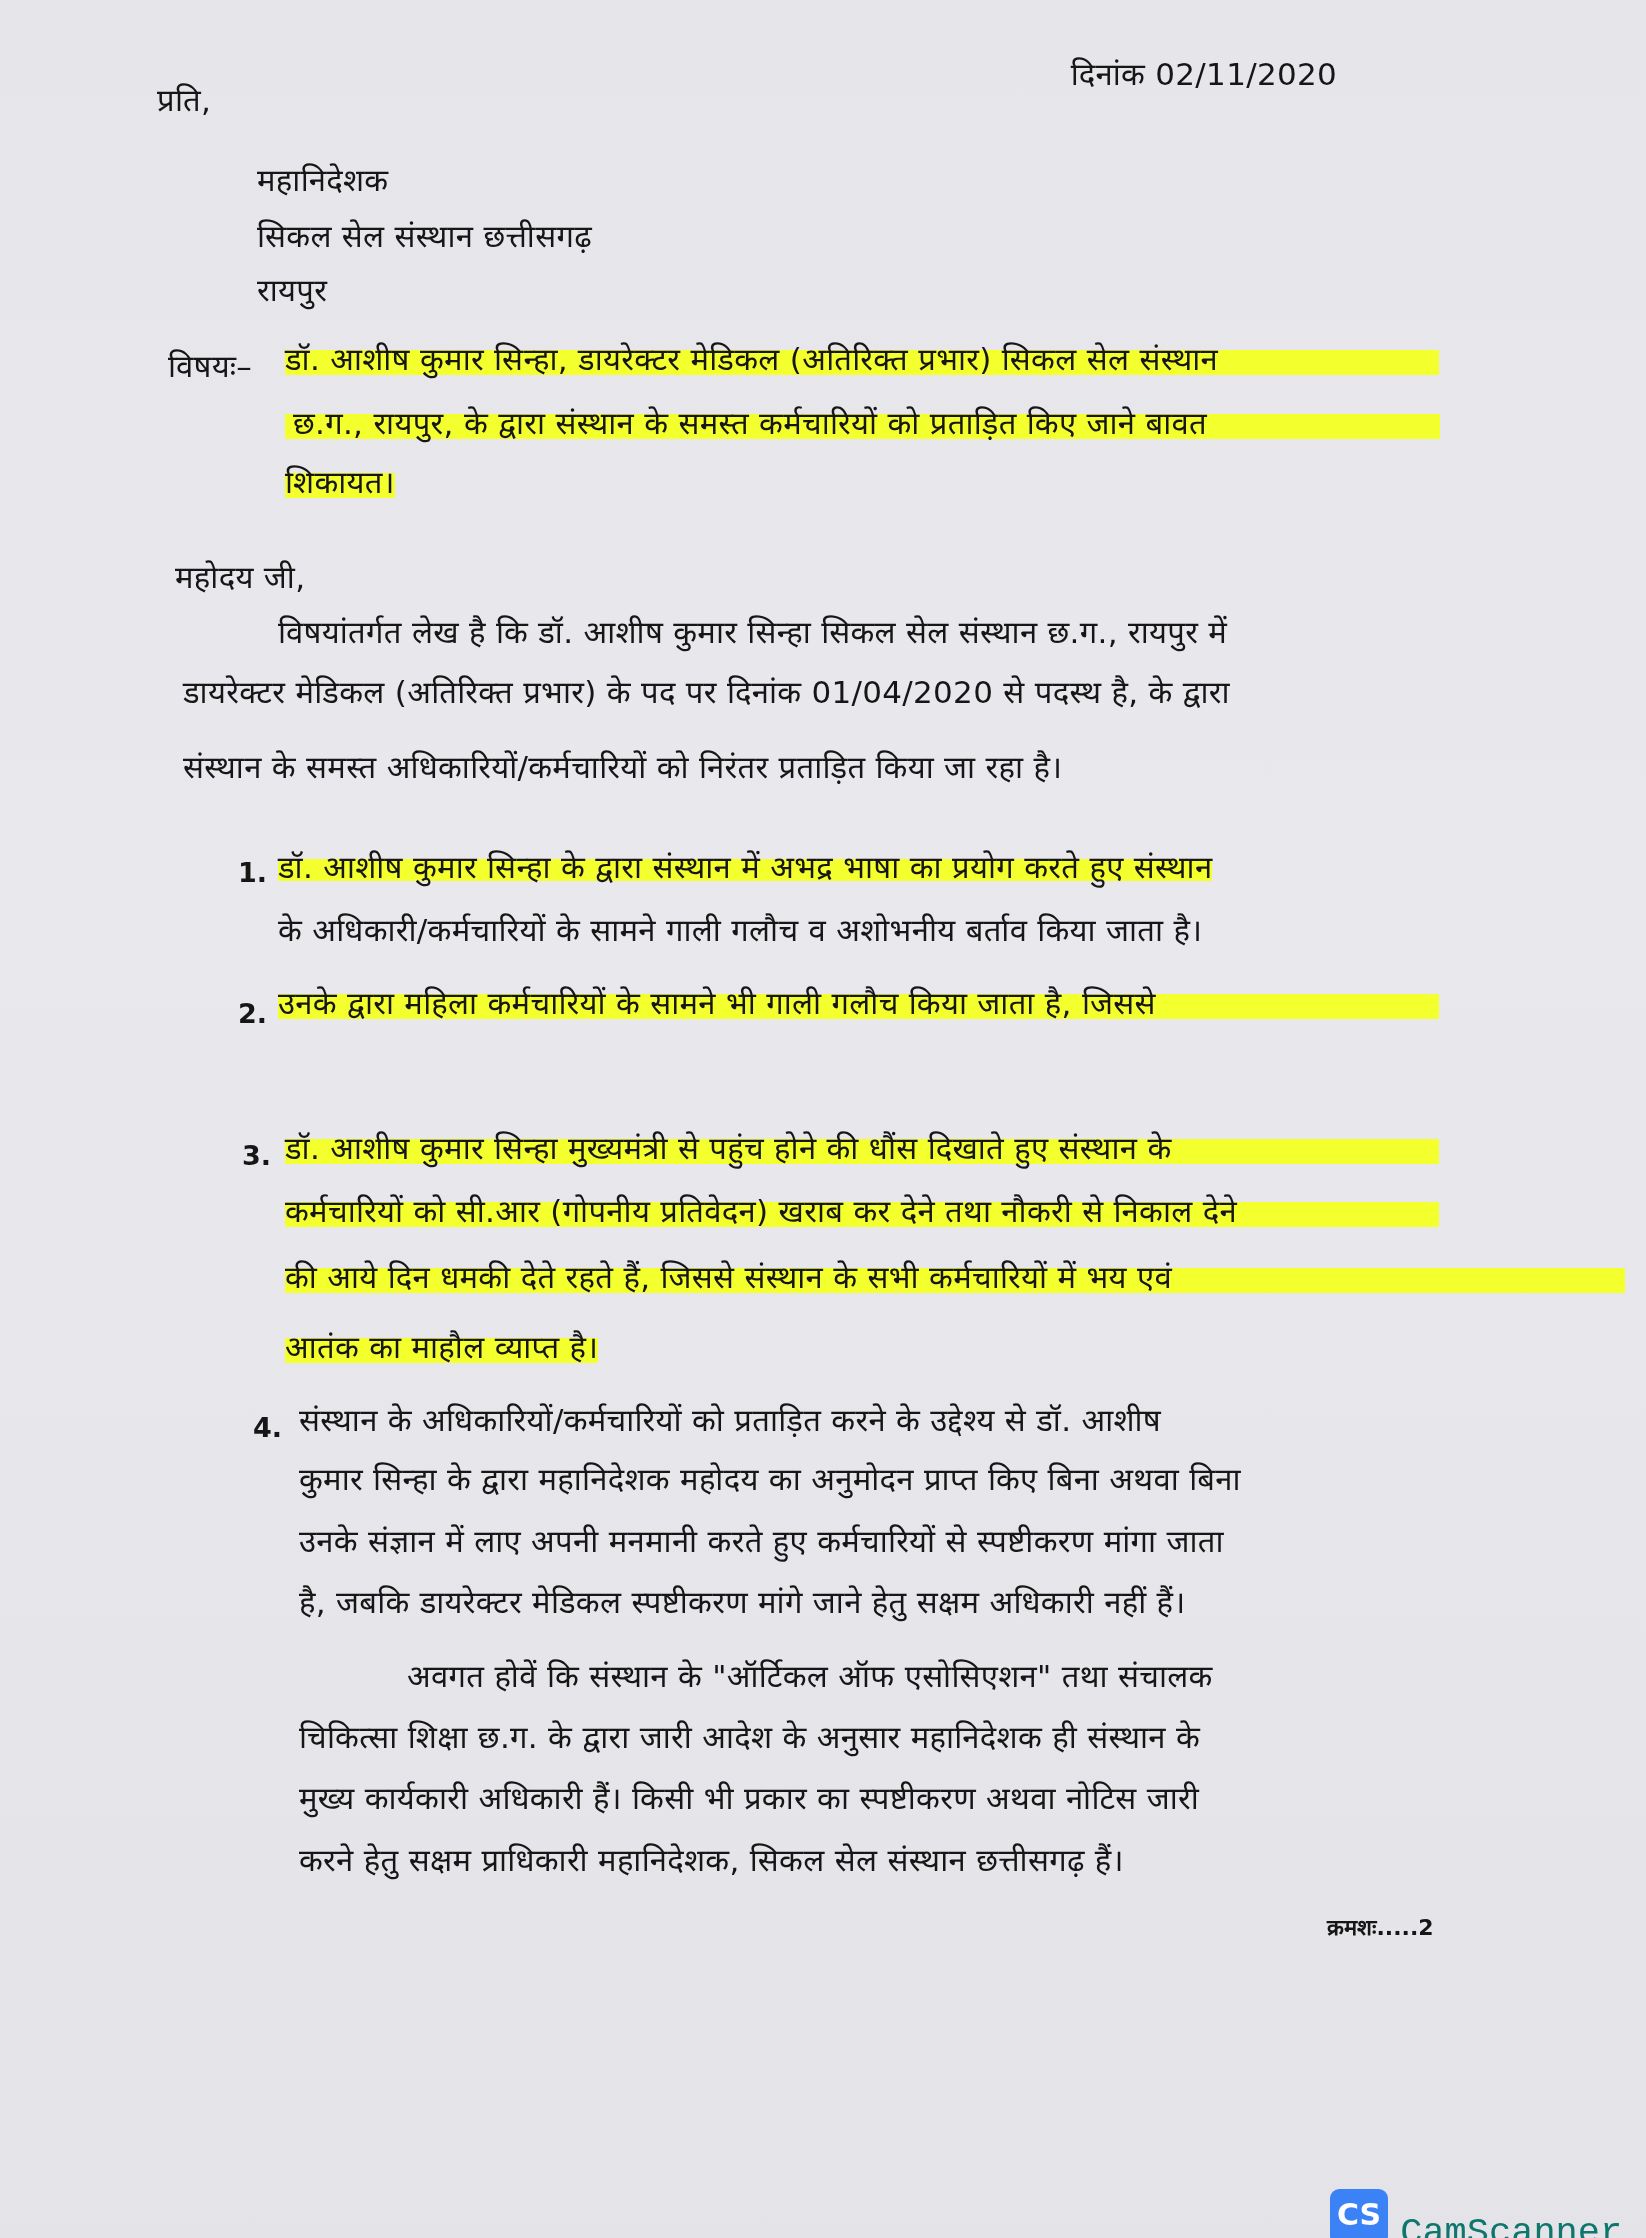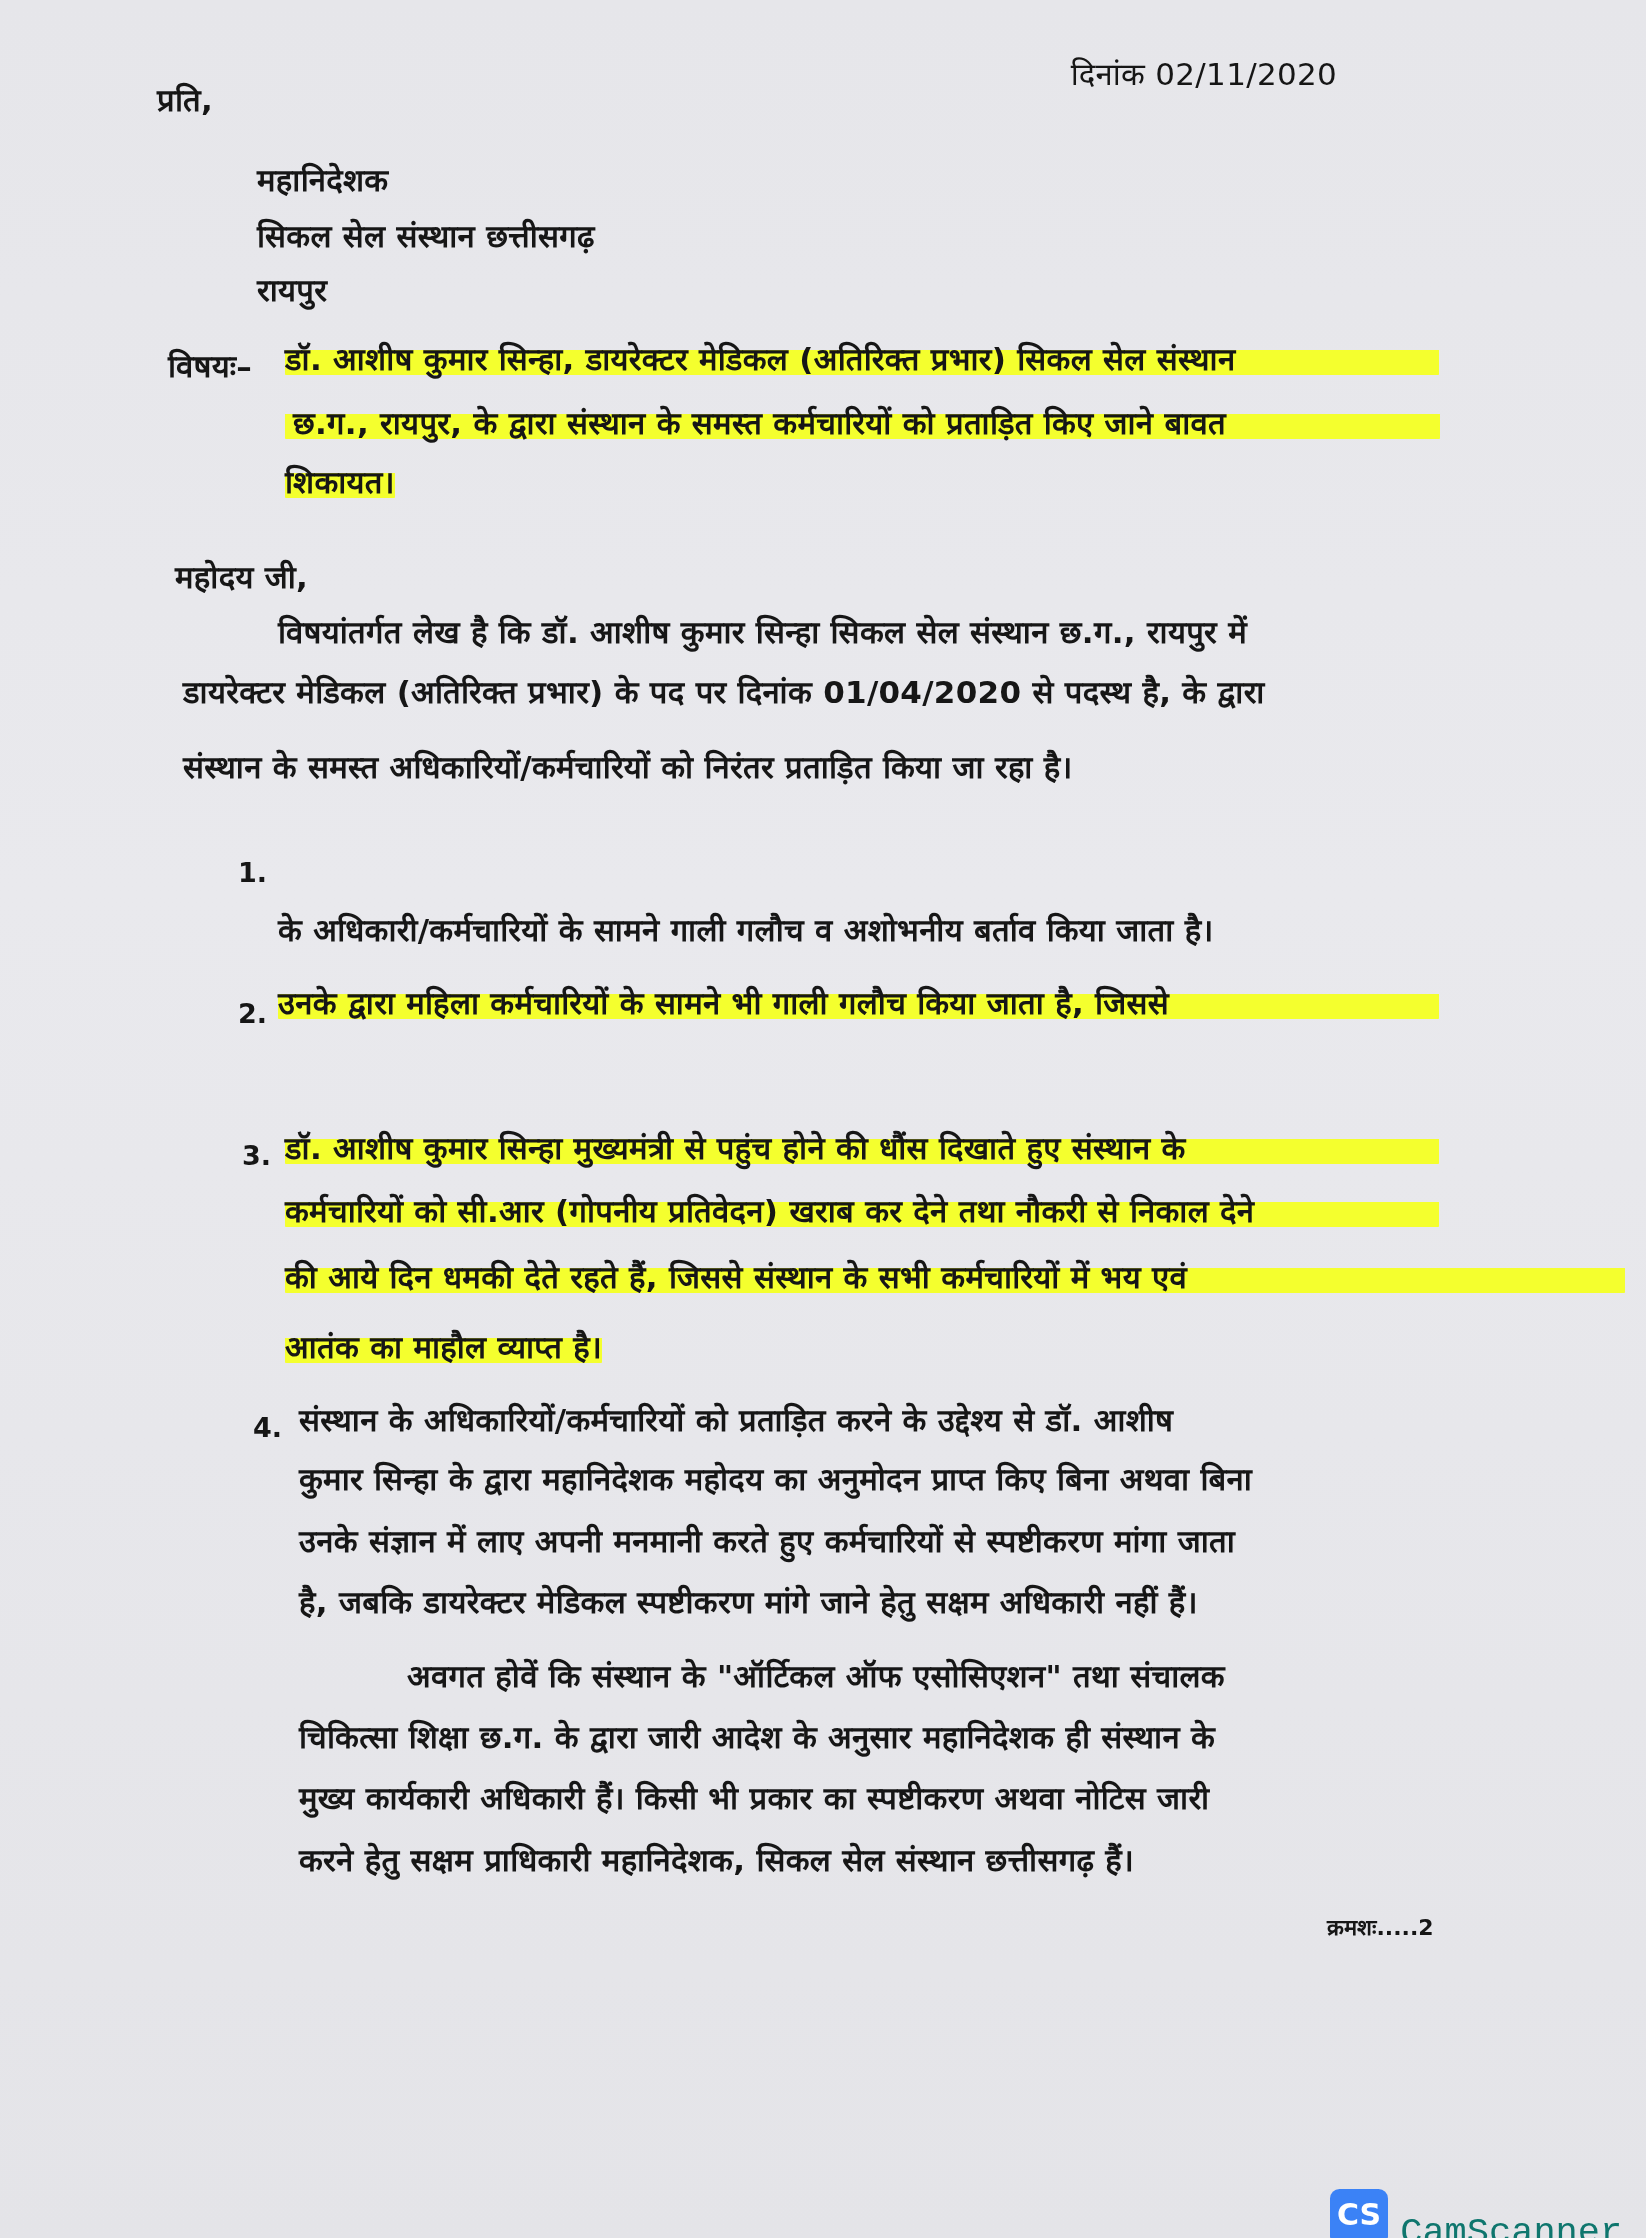--- a/index.html
+++ b/index.html
@@ -4,21 +4,21 @@
 <style>
   html, body { margin: 0; padding: 0; }
   body {
     width: 1646px; height: 2239px; position: relative; overflow: hidden;
     background: linear-gradient(180deg, #e6e6ea 0%, #e9e9ed 40%, #e4e4e8 100%);
     font-family: "DejaVu Sans", "Liberation Sans", sans-serif;
     color: #161616;
   }
   .page { position: absolute; inset: 0; }
   .line {
-    position: absolute; white-space: nowrap; font-size: 31px; font-weight: bold;
+    position: absolute; white-space: nowrap; font-size: 31px; font-weight: normal;
     line-height: 41px; letter-spacing: 0.3px;
   }
   .hl {
     background: linear-gradient(180deg, transparent 28%, #f4ff2e 28%, #f4ff2e 88%, transparent 88%);
     border-radius: 6.8px;
   }
   .date { right: 309px; top: 54px; font-weight: normal; font-size: 31px; }
   .num { position: absolute; font-size: 27px; font-weight: bold; }
   .krm { position: absolute; left: 1327px; top: 1911px; font-size: 22px; font-weight: bold; }
   .cs-wrap { position: absolute; left: 1330px; top: 2180px; display: flex; align-items: center; gap: 12.2px; }
@@ -46,20 +46,21 @@
   <div class="line hl" style="left:285px; top:403px; width:1147px;padding-left:8px;">छ.ग., रायपुर, के द्वारा संस्थान के समस्त कर्मचारियों को प्रताड़ित किए जाने बावत</div>
   <div class="line hl" style="left:285px; top:462px;">शिकायत।</div>
 
   <div class="line" style="left:175px; top:557px;">महोदय जी,</div>
 
   <div class="line" style="left:278px; top:612px; width:1161px;">विषयांतर्गत लेख है कि डॉ. आशीष कुमार सिन्हा सिकल सेल संस्थान छ.ग., रायपुर में</div>
   <div class="line" style="left:183px; top:672px; width:1256px;">डायरेक्टर मेडिकल (अतिरिक्त प्रभार) के पद पर दिनांक 01/04/2020 से पदस्थ है, के द्वारा</div>
   <div class="line" style="left:183px; top:747px;">संस्थान के समस्त अधिकारियों/कर्मचारियों को निरंतर प्रताड़ित किया जा रहा है।</div>
 
   <div class="num" style="left:238px; top:857px;">1.</div>
+  <div class="line" style="left:278px; top:847px; width:1161px;"><span class="hl">डॉ. आशीष कुमार सिन्हा के द्वारा संस्थान में अभद्र भाषा का प्रयोग करते हुए संस्थान</span></div>
   <div class="line" style="left:278px; top:910px;">के अधिकारी/कर्मचारियों के सामने गाली गलौच व अशोभनीय बर्ताव किया जाता है।</div>
 
   <div class="num" style="left:238px; top:998px;">2.</div>
   <div class="line hl" style="left:278px; top:983px; width:1161px;">उनके द्वारा महिला कर्मचारियों के सामने भी गाली गलौच किया जाता है, जिससे</div>
 
   <div class="num" style="left:242px; top:1140px;">3.</div>
   <div class="line hl" style="left:285px; top:1191px; width:1154px;">कर्मचारियों को सी.आर (गोपनीय प्रतिवेदन) खराब कर देने तथा नौकरी से निकाल देने</div>
   <div class="line hl" style="left:285px; top:1128px; width:1154px;">डॉ. आशीष कुमार सिन्हा मुख्यमंत्री से पहुंच होने की धौंस दिखाते हुए संस्थान के</div>
   <div class="line hl" style="left:285px; top:1257px; width:1340px;">की आये दिन धमकी देते रहते हैं, जिससे संस्थान के सभी कर्मचारियों में भय एवं</div>
   <div class="line hl" style="left:285px; top:1327px;">आतंक का माहौल व्याप्त है।</div>

